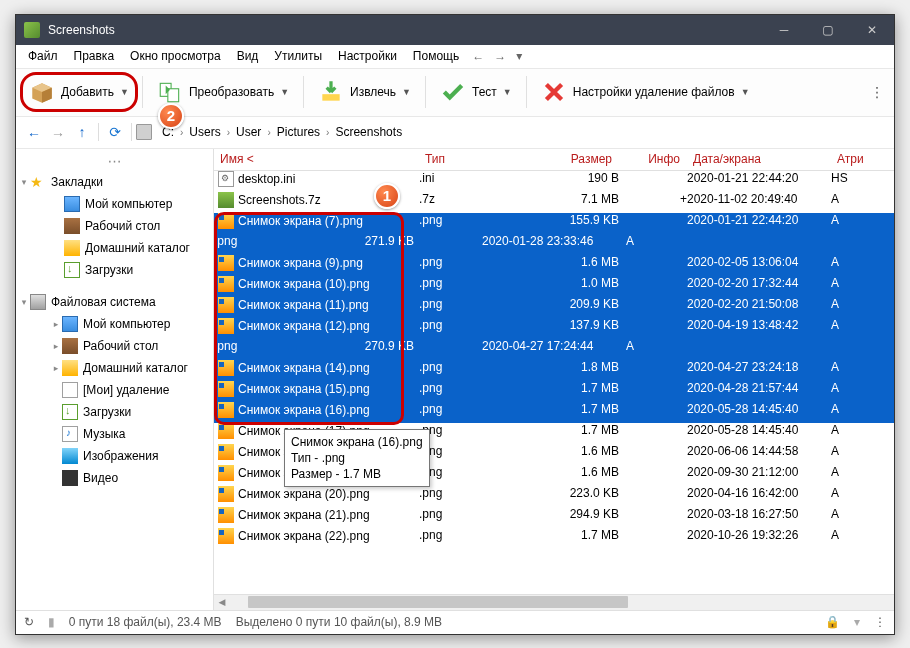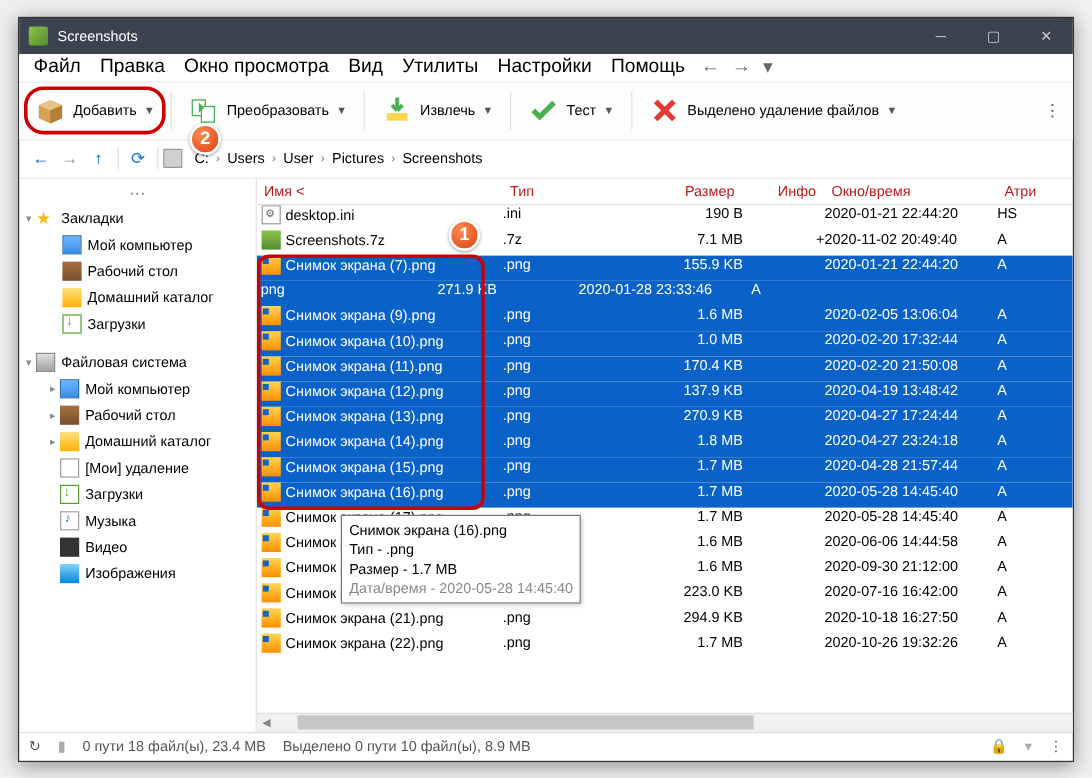--- a/index.html
+++ b/index.html
@@ -3,21 +3,21 @@
 <meta charset="utf-8">
 <style>
 *{box-sizing:border-box;margin:0;padding:0;font-family:"Segoe UI",Tahoma,sans-serif;font-size:12px}
 body{background:#efefef;display:flex;justify-content:center;align-items:center;height:648px}
 .window{width:880px;height:621px;background:#fff;border:1px solid #333;box-shadow:0 3px 15px rgba(0,0,0,.4);display:flex;flex-direction:column;position:relative}
 .titlebar{background:#3b4250;height:30px;display:flex;align-items:center;padding:0 0 0 8px;color:#fff}
 .titlebar .appicon{width:16px;height:16px;background:linear-gradient(135deg,#8bc34a,#558b2f);border-radius:2px;margin-right:8px}
 .titlebar .title{flex:1;font-size:12px}
 .titlebar .wbtn{width:44px;height:30px;display:flex;align-items:center;justify-content:center;color:#ccc;cursor:pointer}
 .menubar{height:24px;display:flex;align-items:center;padding:0 4px;border-bottom:1px solid #e8e8e8;background:#fff}
-.menubar span{padding:2px 8px;cursor:pointer;font-size:16px}
+.menubar span{padding:2px 8px;cursor:pointer;font-size:12px}
 .menubar .arrow{padding:2px 5px;color:#666}
 .toolbar{height:48px;display:flex;align-items:center;padding:0 4px;border-bottom:1px solid #e8e8e8;background:#fdfdfd;position:relative}
 .tbtn{display:flex;align-items:center;height:40px;padding:0 10px;border-radius:2px;cursor:pointer}
 .tbtn .ticon{width:26px;height:26px;margin-right:6px;display:flex;align-items:center;justify-content:center}
 .tbtn .tlabel{font-size:12px}
 .tbtn .tdrop{margin-left:6px;font-size:9px;color:#555}
 .tsep{width:1px;height:32px;background:#e0e0e0;margin:0 4px}
 .toolbar .more{margin-left:auto;padding:6px;color:#555;font-size:14px;cursor:pointer}
 .add-highlight{border:3px solid #c00;border-radius:16px;padding:12px 6px}
 .navbar{height:32px;display:flex;align-items:center;padding:0 6px;border-bottom:1px solid #e8e8e8}
@@ -29,21 +29,21 @@
 .crumb .chev{color:#777;padding:0 4px;font-size:10px}
 .diskicon{width:16px;height:16px;background:#d0d0d0;border:1px solid #999;border-radius:1px;margin-right:4px}
 .body{flex:1;display:flex;overflow:hidden}
 .sidebar{width:198px;border-right:1px solid #e0e0e0;overflow-y:auto;padding-top:2px}
 .sb-more{text-align:center;color:#888;font-size:14px;padding:2px 0}
 .sb-item{display:flex;align-items:center;height:22px;padding:0 6px 0 22px;cursor:pointer;font-size:12px}
 .sb-item .caret{width:12px;margin-left:-14px;text-align:center;color:#8a8a8a;font-size:9px}
 .sb-item .sicon{width:16px;height:16px;margin-right:5px;flex-shrink:0}
 .sb-item.head{font-weight:normal;padding-left:14px}
 .sb-item.head .caret{margin-left:-12px}
-.sb-item.sub{padding-left:36px}
+.sb-item.sub{padding-left:48px}
 .content{flex:1;display:flex;flex-direction:column;overflow:hidden;position:relative}
 .cols{display:flex;height:22px;border-bottom:1px solid #e0e0e0;font-size:12px;color:#b91c1c;flex-shrink:0}
 .cols div{padding:3px 6px;border-right:1px solid transparent}
 .c-name{width:205px}
 .c-type{width:100px}
 .c-size{width:100px;text-align:right}
 .c-info{width:68px;text-align:right}
 .c-date{width:144px}
 .c-attr{flex:1}
 .rows{flex:1;overflow-y:auto;position:relative}
@@ -150,21 +150,21 @@
       <span class="tlabel">Тест</span>
       <span class="tdrop">▼</span>
     </div>
     <div class="tsep"></div>
     <div class="tbtn">
       <div class="ticon">
         <svg viewBox="0 0 24 24">
             <path d="M5 5l14 14M19 5L5 19" stroke="#e53935" stroke-width="4"></path>
           </svg>
       </div>
-      <span class="tlabel">Выделено удаление файлов</span>
+      <span class="tlabel">Настройки удаление файлов</span>
       <span class="tdrop">▼</span>
     </div>
     <div class="more">⋮</div>
     <div class="badge" style="left:142px;top:34px">2</div>
   </div>
 
   <div class="navbar">
     <div class="nbtn">←</div>
     <div class="nbtn gray">→</div>
     <div class="nbtn">↑</div>
@@ -243,38 +243,38 @@
             <span class="sicon ic-dl"></span>
             <span>Загрузки</span>
           </div>
           <div class="sb-item sub">
             <span class="caret"></span>
             <span class="sicon ic-music"></span>
             <span>Музыка</span>
           </div>
           <div class="sb-item sub">
             <span class="caret"></span>
+            <span class="sicon ic-img"></span>
+            <span>Изображения</span>
+          </div>
+          <div class="sb-item sub">
+            <span class="caret"></span>
             <span class="sicon ic-vid"></span>
             <span>Видео</span>
-          </div>
-          <div class="sb-item sub">
-            <span class="caret"></span>
-            <span class="sicon ic-img"></span>
-            <span>Изображения</span>
           </div>
         </div>
     </div>
 
     <div class="content">
       <div class="cols">
         <div class="c-name">Имя &lt;</div>
         <div class="c-type">Тип</div>
         <div class="c-size">Размер</div>
         <div class="c-info">Инфо</div>
-        <div class="c-date">Окно/время</div>
+        <div class="c-date">Дата/экрана</div>
         <div class="c-attr">Атри</div>
       </div>
       <div class="rows" id="rows">
 
       <div class="row">
             <div class="c-name">
               <span class="ficon ic-ini"></span>
               <span>desktop.ini</span>
             </div>
             <div class="c-type">.ini</div>
@@ -333,41 +333,37 @@
             <div class="c-info"></div>
             <div class="c-date">2020-02-20 17:32:44</div>
             <div class="c-attr">A</div>
           </div>
           <div class="row sel">
             <div class="c-name">
               <span class="ficon ic-png"></span>
               <span>Снимок экрана (11).png</span>
             </div>
             <div class="c-type">.png</div>
-            <div class="c-size">170.4 KB</div>
+            <div class="c-size">209.9 KB</div>
             <div class="c-info"></div>
             <div class="c-date">2020-02-20 21:50:08</div>
             <div class="c-attr">A</div>
           </div>
           <div class="row sel">
             <div class="c-name">
               <span class="ficon ic-png"></span>
               <span>Снимок экрана (12).png</span>
             </div>
             <div class="c-type">.png</div>
             <div class="c-size">137.9 KB</div>
             <div class="c-info"></div>
             <div class="c-date">2020-04-19 13:48:42</div>
             <div class="c-attr">A</div>
           </div>
           <div class="row sel">
-            <div class="c-name">
-              <span class="ficon ic-png"></span>
-              <span>Снимок экрана (13).png</span>
-            </div>
             <div class="c-type">.png</div>
             <div class="c-size">270.9 KB</div>
             <div class="c-info"></div>
             <div class="c-date">2020-04-27 17:24:44</div>
             <div class="c-attr">A</div>
           </div>
           <div class="row sel">
             <div class="c-name">
               <span class="ficon ic-png"></span>
               <span>Снимок экрана (14).png</span>
@@ -434,52 +430,51 @@
             <div class="c-attr">A</div>
           </div>
           <div class="row">
             <div class="c-name">
               <span class="ficon ic-png"></span>
               <span>Снимок экрана (20).png</span>
             </div>
             <div class="c-type">.png</div>
             <div class="c-size">223.0 KB</div>
             <div class="c-info"></div>
-            <div class="c-date">2020-07-16 16:42:00</div>
+            <div class="c-date">2020-04-16 16:42:00</div>
             <div class="c-attr">A</div>
           </div>
           <div class="row">
             <div class="c-name">
               <span class="ficon ic-png"></span>
               <span>Снимок экрана (21).png</span>
             </div>
             <div class="c-type">.png</div>
             <div class="c-size">294.9 KB</div>
             <div class="c-info"></div>
-            <div class="c-date">2020-10-18 16:27:50</div>
+            <div class="c-date">2020-03-18 16:27:50</div>
             <div class="c-attr">A</div>
           </div>
           <div class="row">
             <div class="c-name">
               <span class="ficon ic-png"></span>
               <span>Снимок экрана (22).png</span>
             </div>
             <div class="c-type">.png</div>
             <div class="c-size">1.7 MB</div>
             <div class="c-info"></div>
             <div class="c-date">2020-10-26 19:32:26</div>
             <div class="c-attr">A</div>
           </div>
           <div class="sel-box" style="left:0;top:41px;width:190px;height:213px"></div>
           <div class="badge" style="left:160px;top:12px">1</div>
           <div class="tooltip" style="left:70px;top:258px">
           <div>Снимок экрана (16).png</div>
           <div>Тип - .png</div>
           <div>Размер - 1.7 MB</div>
-          <div style="color:#888">Дата/время - 2020-05-28 14:45:40</div>
         </div>
         </div>
       <div class="hscroll">
         <span style="width:16px;text-align:center;color:#888;font-size:9px">◀</span>
         <div class="thumb"></div>
       </div>
     </div>
   </div>
 
   <div class="statusbar">

